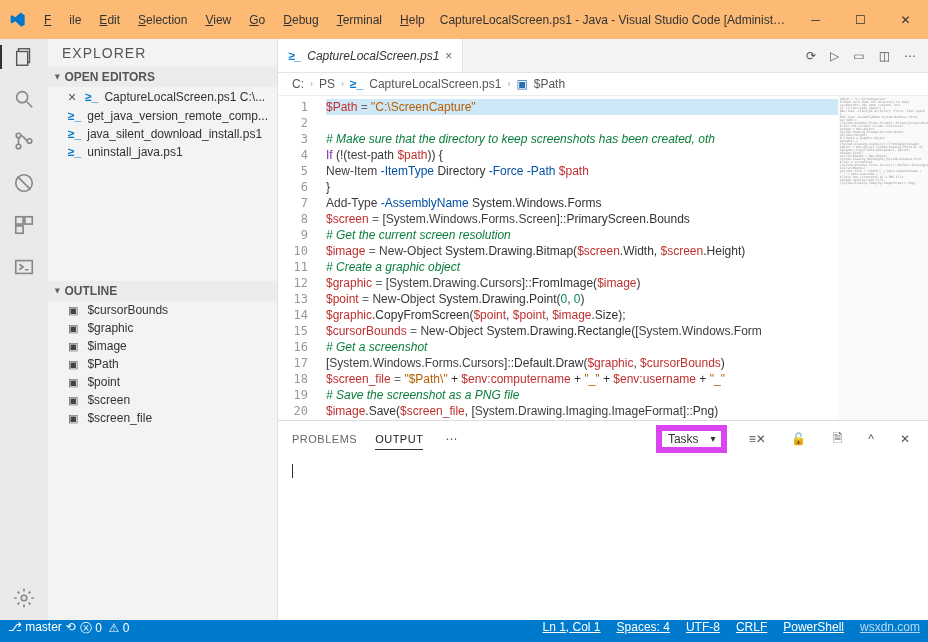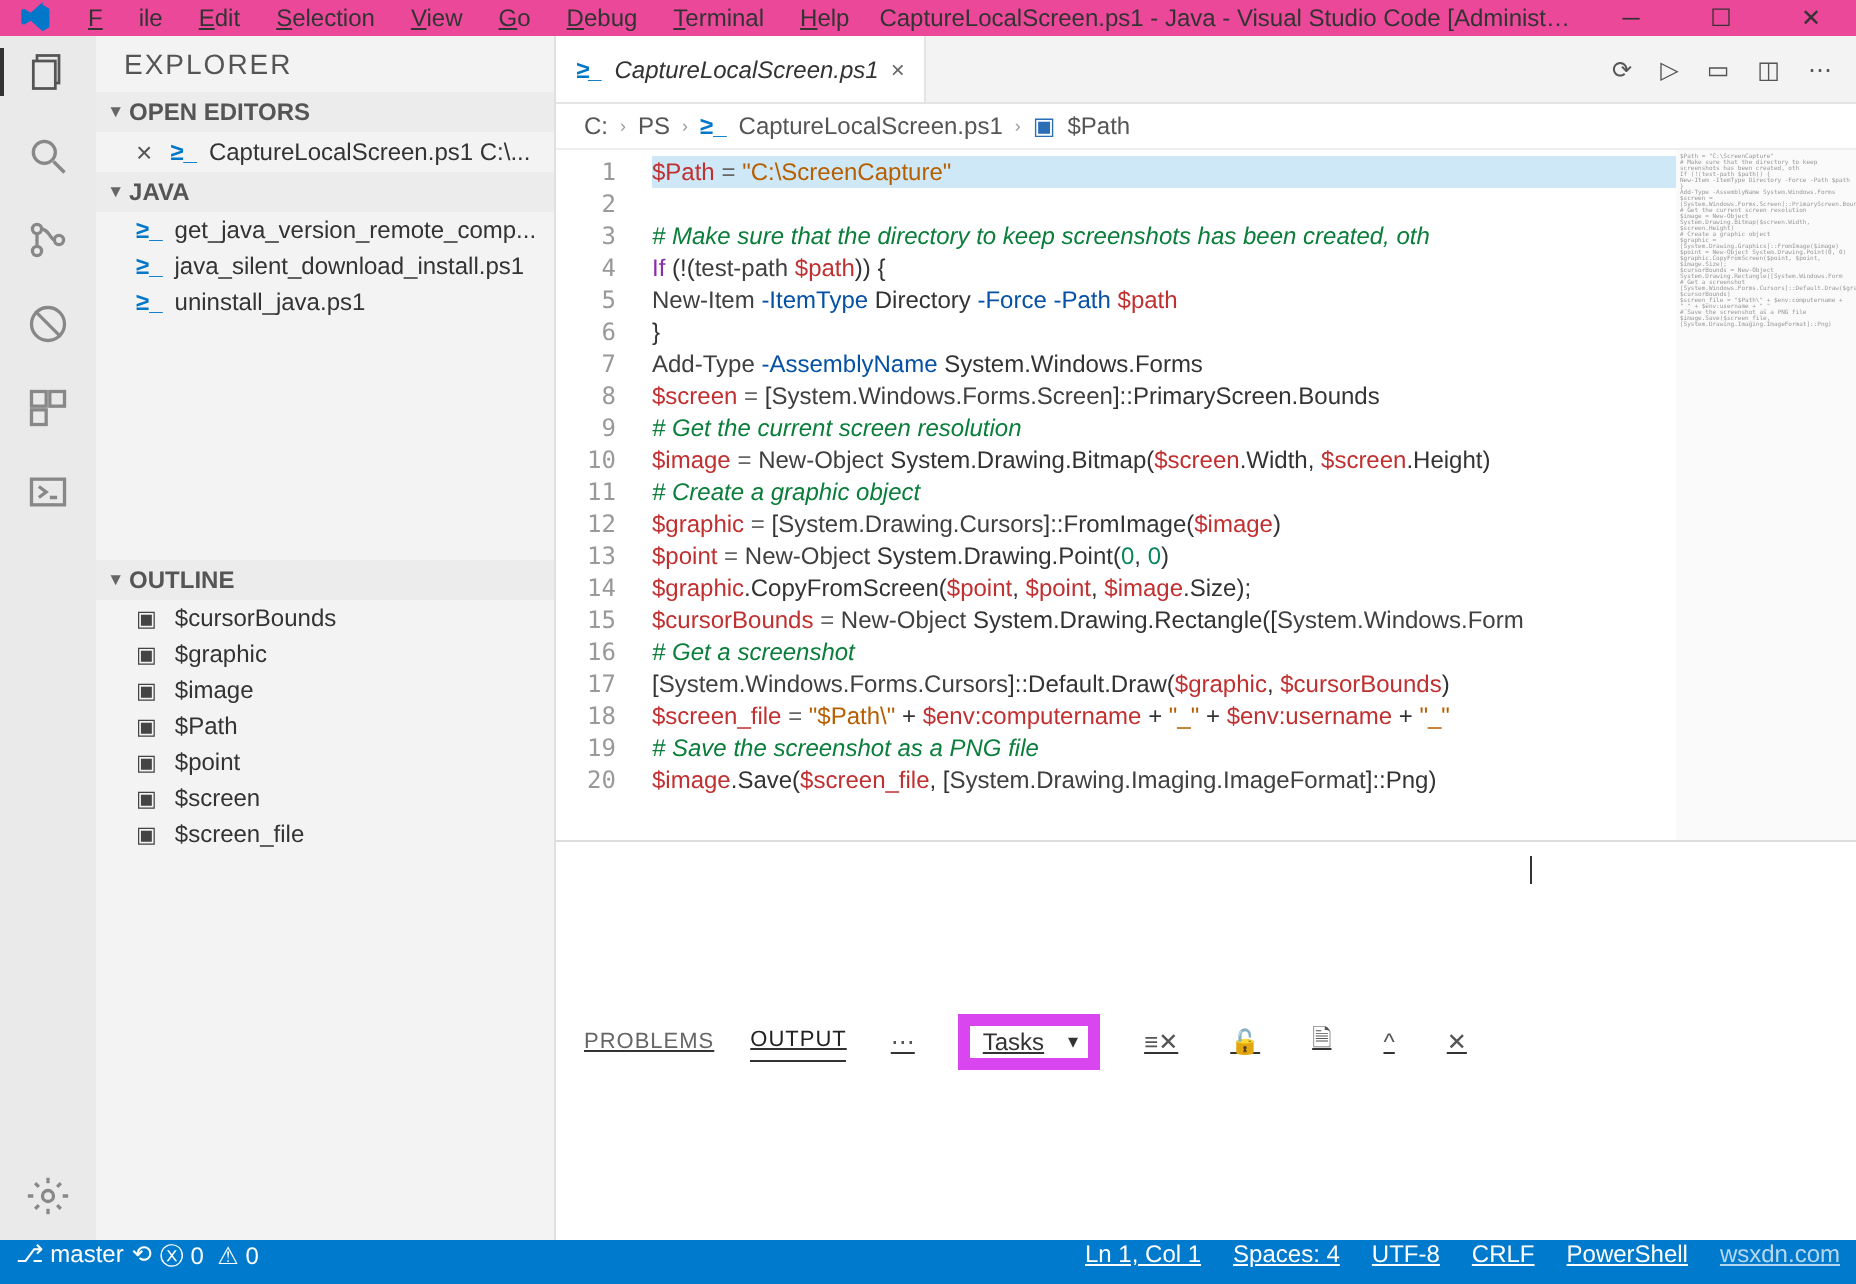--- a/index.html
+++ b/index.html
@@ -1,17 +1,17 @@
 <!DOCTYPE html>
 <html><head>
 <meta charset="utf-8">
 <style>
 * { box-sizing: border-box; margin: 0; padding: 0; font-family: "Segoe UI", Arial, sans-serif; font-size: 12px; }
 body { width: 928px; height: 642px; background: #fff; overflow: hidden; display: flex; flex-direction: column; color: #333; }
-.titlebar { height: 18px; background: #ec4899; display: flex; align-items: center; }
+.titlebar { height: 39px; background: #fdba74; display: flex; align-items: center; }
 .titlebar .logo { width: 35px; display:flex; justify-content:center; }
 .titlebar .menus { display:flex; gap:0; }
 .titlebar .menus span { padding: 5px 9px; cursor: default; }
 .titlebar .menus span u { text-decoration: underline; }
 .titlebar .title { flex:1; text-align:center; padding: 0 6px; white-space:nowrap; overflow:hidden; text-overflow:ellipsis; }
 .titlebar .winbtns { display:flex; }
 .titlebar .winbtns div { width:45px; height:30px; display:flex; align-items:center; justify-content:center; }
 .main { flex:1; display:flex; min-height:0; }
 .activitybar { width:48px; background:#eaeaea; display:flex; flex-direction:column; align-items:center; padding-top:6px; gap:18px; color:#666; }
 .activitybar .act { width:24px; height:24px; display:flex; align-items:center; justify-content:center; }
@@ -38,21 +38,21 @@
 .code .hl { background:#cfe8f7; display:block; }
 .minimap { width:90px; background:#fafafa; font-size:3px; line-height:3px; color:#999; overflow:hidden; padding:2px; font-family: monospace;}
 .k-var { color:#c03030; }
 .k-str { color:#b55f00; }
 .k-cmt { color:#0a7e3a; font-style:italic; }
 .k-kw  { color:#8a2da8; }
 .k-op  { color:#666; }
 .k-param { color:#0451a5; }
 .k-type { color:#404040; }
 .k-num { color:#098658; }
-.panel { height:200px; border-top:1px solid #ddd; display:flex; flex-direction:row;text-decoration:underline; }
+.panel { height:200px; border-top:1px solid #ddd; display:flex; flex-direction:column; }
 .panel-head { display:flex; align-items:center; padding:4px 14px; gap:18px; }
 .panel-head .ptab { font-size:11px; letter-spacing:0.5px; color:#666; padding:4px 0; }
 .panel-head .ptab.active { color:#222; border-bottom:1px solid #333; }
 .panel-head .task-select { margin-left:auto; border:6px solid #d946ef; padding:1px 22px 1px 6px; position:relative; }
 .panel-head .task-select::after { content:"▾"; position:absolute; right:5px; top:2px; font-size:10px; }
 .panel-head .picon { color:#555; padding:0 4px; }
 .panel-body { flex:1; padding:6px 14px; font-family:Consolas,monospace; }
 .cursor { display:inline-block; width:1px; height:14px; background:#333; vertical-align:middle; }
 .statusbar { height:22px; background:#007acc; color:#fff; display:flex; align-items:flex-start; padding:0 8px; font-size:11px; gap:4px; }
 .statusbar .sbr { margin-left:auto; display:flex; gap:16px; align-items:center;text-decoration:underline; }
@@ -140,23 +140,20 @@
   <div class="sidebar">
     <div class="sb-title">EXPLORER</div>
     <div class="sb-section">
         <span>OPEN EDITORS</span>
       </div>
     <div class="sb-item">
       <span class="sb-close">×</span>
       <span class="ps-icon">≥_</span>
       <span>CaptureLocalScreen.ps1  C:\...</span>
     </div>
-    <div class="sb-section">
-        <span>JAVA</span>
-      </div>
     <div class="sb-item">
         <span class="ps-icon">≥_</span>
         <span>get_java_version_remote_comp...</span>
       </div>
     <div class="sb-item">
         <span class="ps-icon">≥_</span>
         <span>java_silent_download_install.ps1</span>
       </div>
     <div class="sb-item">
         <span class="ps-icon">≥_</span>

